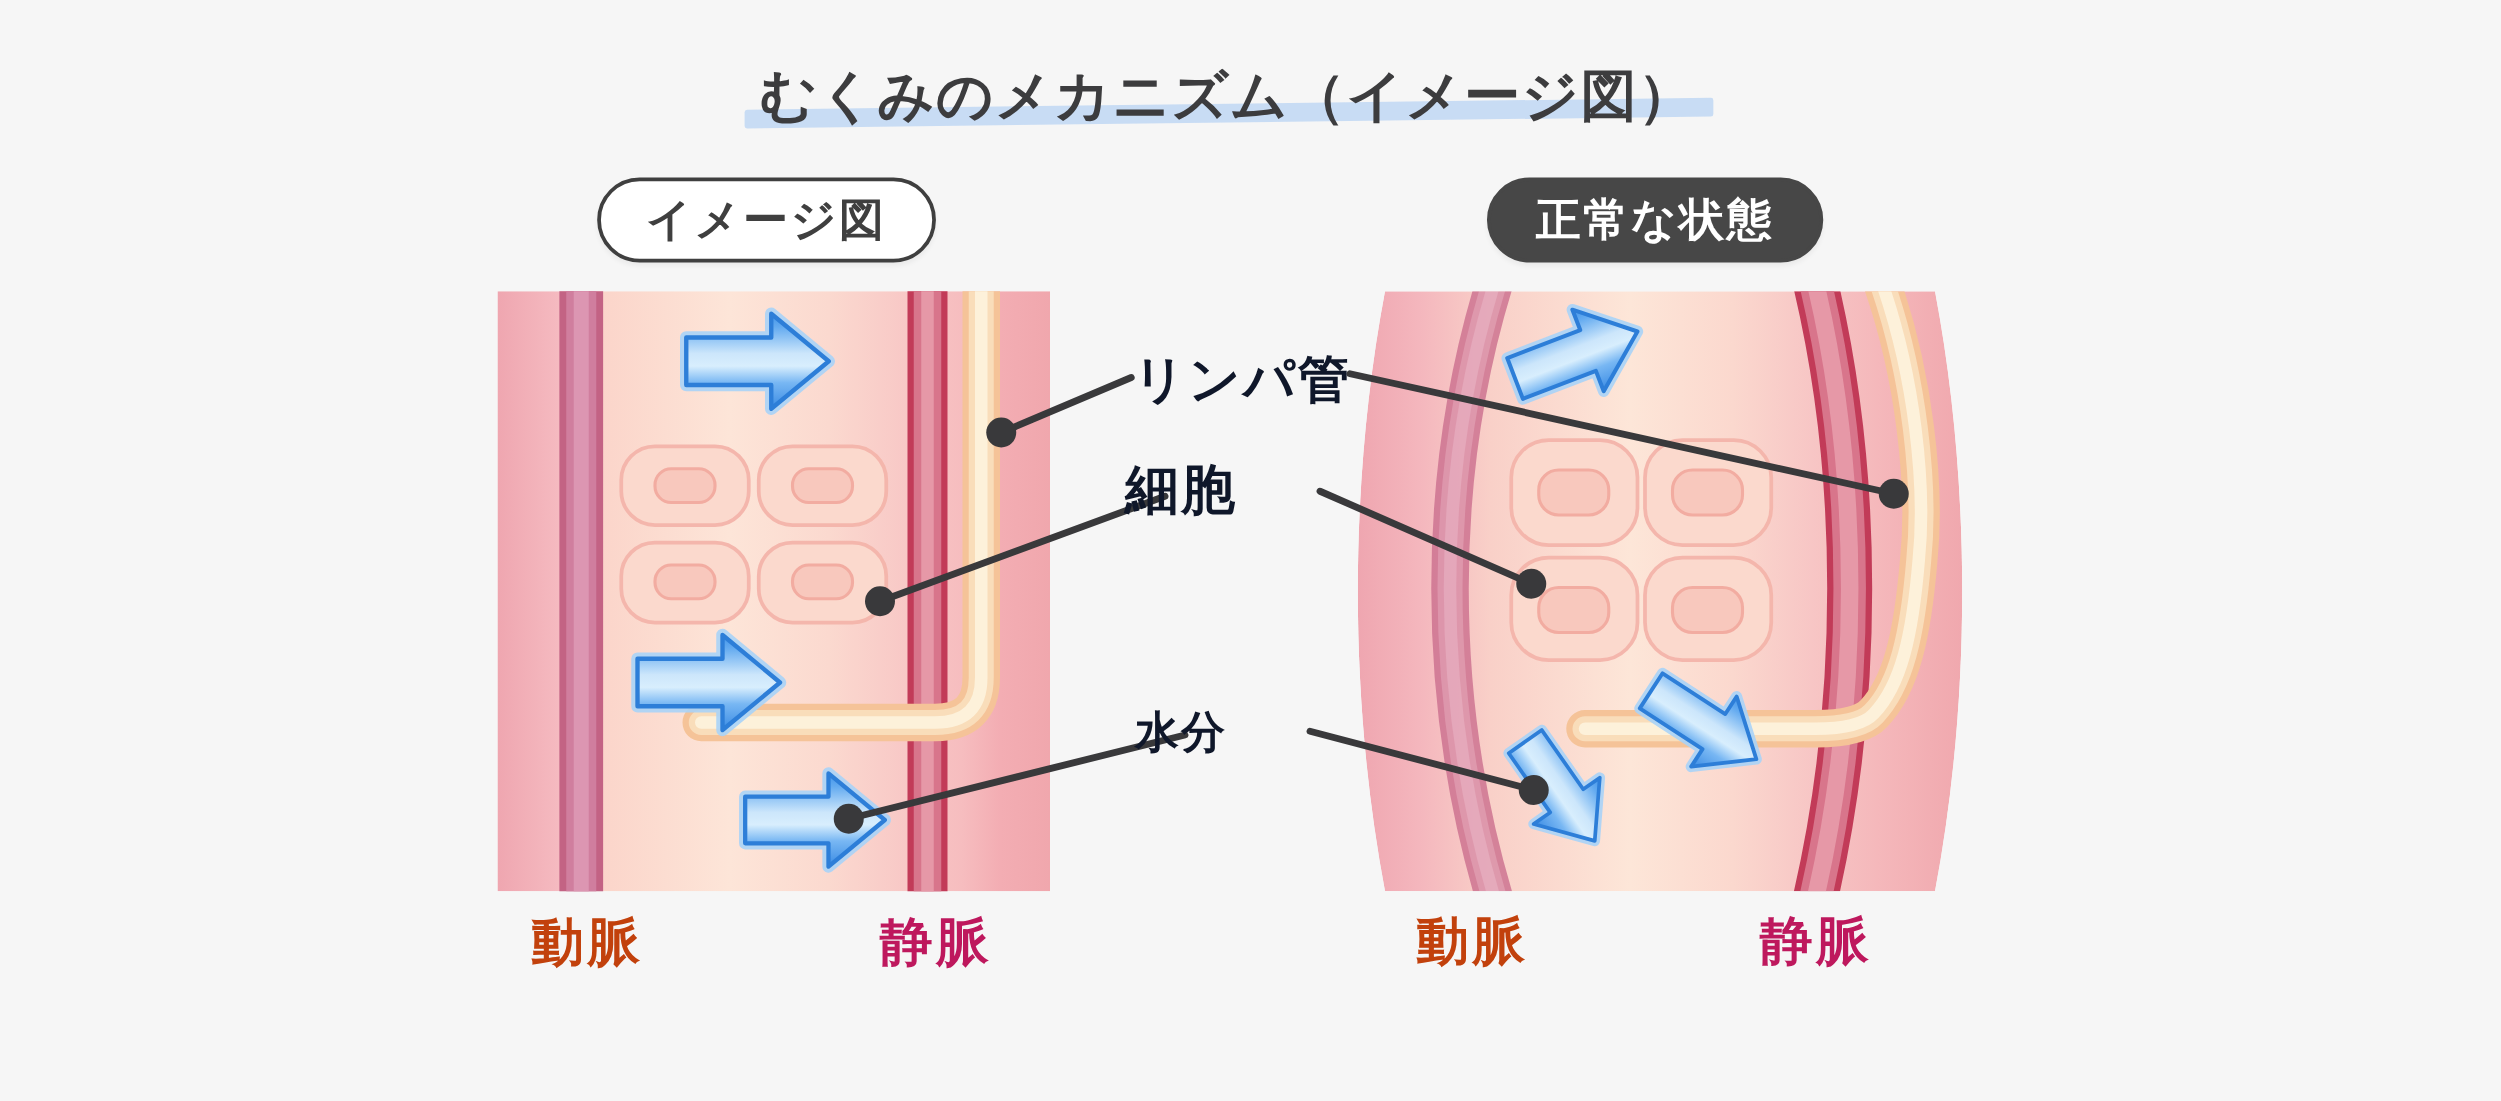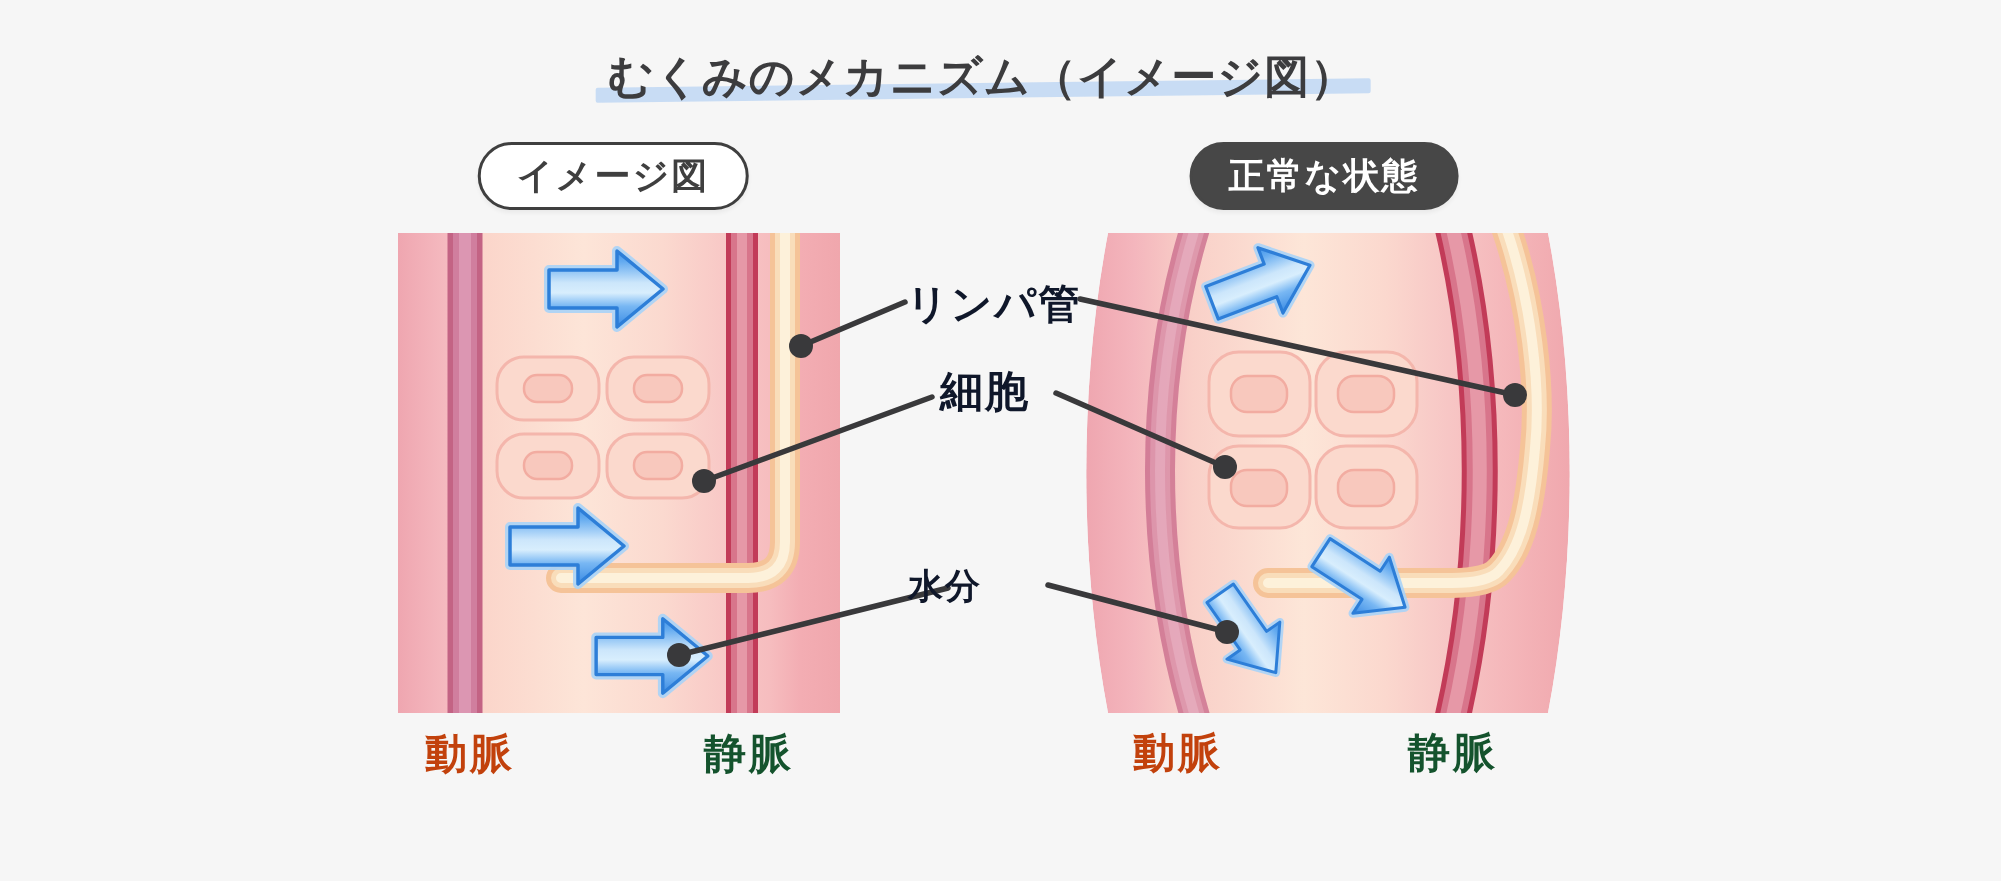--- a/index.html
+++ b/index.html
@@ -22,21 +22,21 @@
   }
   .badge{
     height:62px;line-height:62px;border-radius:34px;font-size:36px;font-weight:800;
     padding:0 36px;letter-spacing:2px;box-shadow:0 3px 4px rgba(0,0,0,.05);
   }
   .badge-light{background:#ffffff;border:3px solid #3f3f3f;color:#3f3f3f;}
   .badge-dark{background:#474747;border:3px solid #474747;color:#ffffff;}
   .callout-label{font-size:41px;font-weight:800;color:#0f172a;letter-spacing:2px;}
   .vessel-label{font-size:42px;font-weight:800;letter-spacing:3px;}
   .artery-color{color:#c2410c;}
-  .vein-color{color:#14532d;}
+  .vein-color{color:#be185d;}
   .halo{fill:none;stroke:#a9d3f7;stroke-width:10;stroke-linejoin:round;opacity:.9;}
   .abody{fill:url(#agrad);stroke:#2d7ed8;stroke-width:3.5;stroke-linejoin:round;}
 </style>
 </head>
 <body>
 
 <div class="canvas">
 
   <svg class="art" width="2001" height="881" viewBox="0 0 2001 881">
     <defs>
@@ -175,21 +175,21 @@
 
   <div class="title-wrap">
     <div class="title-underline"></div>
     <div class="title-text">むくみのメカニズム（イメージ図）</div>
   </div>
 
   <div class="abs center badge badge-light" style="left:613px;top:176px;">イメージ図</div>
   <div class="abs center badge badge-dark" style="left:1324px;top:176px;">正常な状態</div>
 
   <div class="abs center callout-label" style="left:994px;top:304px;">リンパ管</div>
-  <div class="abs center callout-label" style="left:985px;top:392px;font-size:43px;">細胞</div>
+  <div class="abs center callout-label" style="left:945px;top:392px;font-size:43px;">細胞</div>
   <div class="abs center callout-label" style="left:945px;top:586px;font-size:35px;">水分</div>
 
   <div class="abs center vessel-label artery-color" style="left:470px;top:754px;">動脈</div>
   <div class="abs center vessel-label vein-color" style="left:749px;top:754px;">静脈</div>
   <div class="abs center vessel-label artery-color" style="left:1178px;top:753px;">動脈</div>
   <div class="abs center vessel-label vein-color" style="left:1453px;top:753px;">静脈</div>
 
 </div>
 
 </body></html>

